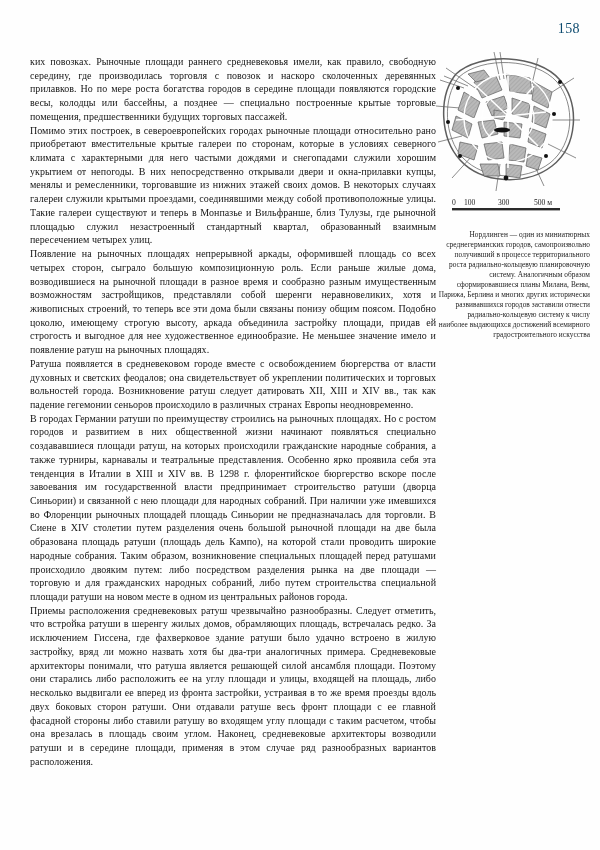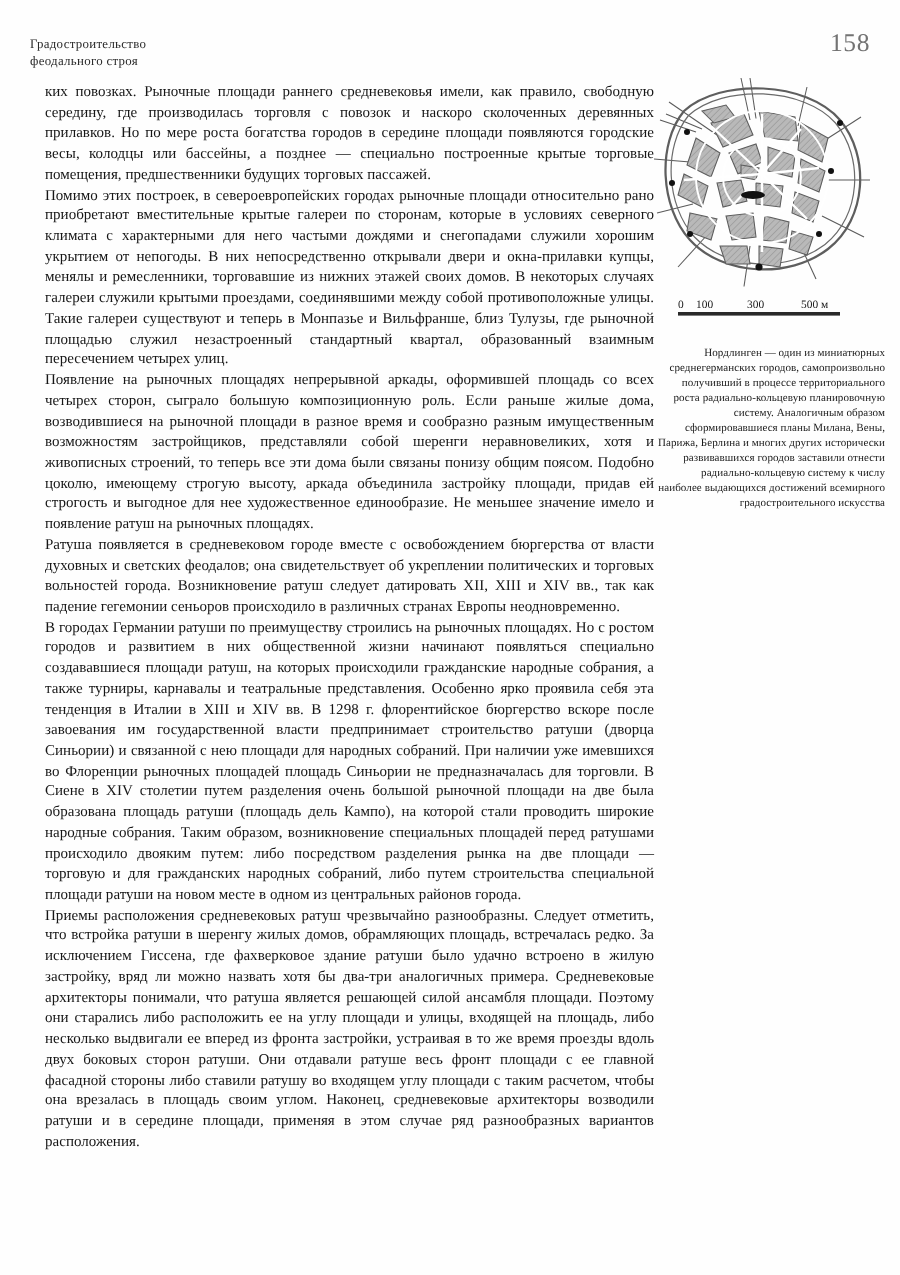--- a/index.html
+++ b/index.html
@@ -32,23 +32,23 @@
     line-height: 11.4px;
     color: #2a2a2a;
     letter-spacing: 0.2px;
   }
   .running-head .rh-line { display: block; white-space: nowrap; }
 
   .folio {
     position: absolute;
     right: 20px;
     top: 22px;
-    font-size: 17px;
+    font-size: 14px;
     line-height: 14px;
-    color: #737373;
+    color: #0c4a6e;
     letter-spacing: 0.4px;
     text-align: right;
   }
 
   
   .text-col {
     position: absolute;
     left: 20px;
     top: 55px;
     width: 406px;
@@ -95,24 +95,20 @@
     color: #1a1a1a;
     text-align: right;
     letter-spacing: 0.05px;
   }
 </style>
 </head>
 <body>
 
 <div class="page">
 
-  <div class="running-head">
-    <span class="rh-line">Градостроительство</span>
-    <span class="rh-line">феодального строя</span>
-  </div>
 
   <div class="folio">158</div>
 
   <div class="text-col">
     <p class="para">ких повозках. Рыночные площади раннего средневековья имели, как правило, свободную середину, где производилась торговля с повозок и наскоро сколоченных деревянных прилавков. Но по мере роста богатства городов в середине площади появляются городские весы, колодцы или бассейны, а позднее — специально построенные крытые торговые помещения, предшественники будущих торговых пассажей.</p>
     <p class="para">Помимо этих построек, в североевропейских городах рыночные площади относительно рано приобретают вместительные крытые галереи по сторонам, которые в условиях северного климата с характерными для него частыми дождями и снегопадами служили хорошим укрытием от непогоды. В них непосредственно открывали двери и окна-прилавки купцы, менялы и ремесленники, торговавшие из нижних этажей своих домов. В некоторых случаях галереи служили крытыми проездами, соединявшими между собой противоположные улицы. Такие галереи существуют и теперь в Монпазье и Вильфранше, близ Тулузы, где рыночной площадью служил незастроенный стандартный квартал, образованный взаимным пересечением четырех улиц.</p>
     <p class="para">Появление на рыночных площадях непрерывной аркады, оформившей площадь со всех четырех сторон, сыграло большую композиционную роль. Если раньше жилые дома, возводившиеся на рыночной площади в разное время и сообразно разным имущественным возможностям застройщиков, представляли собой шеренги неравновеликих, хотя и живописных строений, то теперь все эти дома были связаны понизу общим поясом. Подобно цоколю, имеющему строгую высоту, аркада объединила застройку площади, придав ей строгость и выгодное для нее художественное единообразие. Не меньшее значение имело и появление ратуш на рыночных площадях.</p>
     <p class="para">Ратуша появляется в средневековом городе вместе с освобождением бюргерства от власти духовных и светских феодалов; она свидетельствует об укреплении политических и торговых вольностей города. Возникновение ратуш следует датировать XII, XIII и XIV вв., так как падение гегемонии сеньоров происходило в различных странах Европы неодновременно.</p>
     <p class="para">В городах Германии ратуши по преимуществу строились на рыночных площадях. Но с ростом городов и развитием в них общественной жизни начинают появляться специально создававшиеся площади ратуш, на которых происходили гражданские народные собрания, а также турниры, карнавалы и театральные представления. Особенно ярко проявила себя эта тенденция в Италии в XIII и XIV вв. В 1298 г. флорентийское бюргерство вскоре после завоевания им государственной власти предпринимает строительство ратуши (дворца Синьории) и связанной с нею площади для народных собраний. При наличии уже имевшихся во Флоренции рыночных площадей площадь Синьории не предназначалась для торговли. В Сиене в XIV столетии путем разделения очень большой рыночной площади на две была образована площадь ратуши (площадь дель Кампо), на которой стали проводить широкие народные собрания. Таким образом, возникновение специальных площадей перед ратушами происходило двояким путем: либо посредством разделения рынка на две площади — торговую и для гражданских народных собраний, либо путем строительства специальной площади ратуши на новом месте в одном из центральных районов города.</p>
     <p class="para">Приемы расположения средневековых ратуш чрезвычайно разнообразны. Следует отметить, что встройка ратуши в шеренгу жилых домов, обрамляющих площадь, встречалась редко. За исключением Гиссена, где фахверковое здание ратуши было удачно встроено в жилую застройку, вряд ли можно назвать хотя бы два-три аналогичных примера. Средневековые архитекторы понимали, что ратуша является решающей силой ансамбля площади. Поэтому они старались либо расположить ее на углу площади и улицы, входящей на площадь, либо несколько выдвигали ее вперед из фронта застройки, устраивая в то же время проезды вдоль двух боковых сторон ратуши. Они отдавали ратуше весь фронт площади с ее главной фасадной стороны либо ставили ратушу во входящем углу площади с таким расчетом, чтобы она врезалась в площадь своим углом. Наконец, средневековые архитекторы возводили ратуши и в середине площади, применяя в этом случае ряд разнообразных вариантов расположения.</p>

